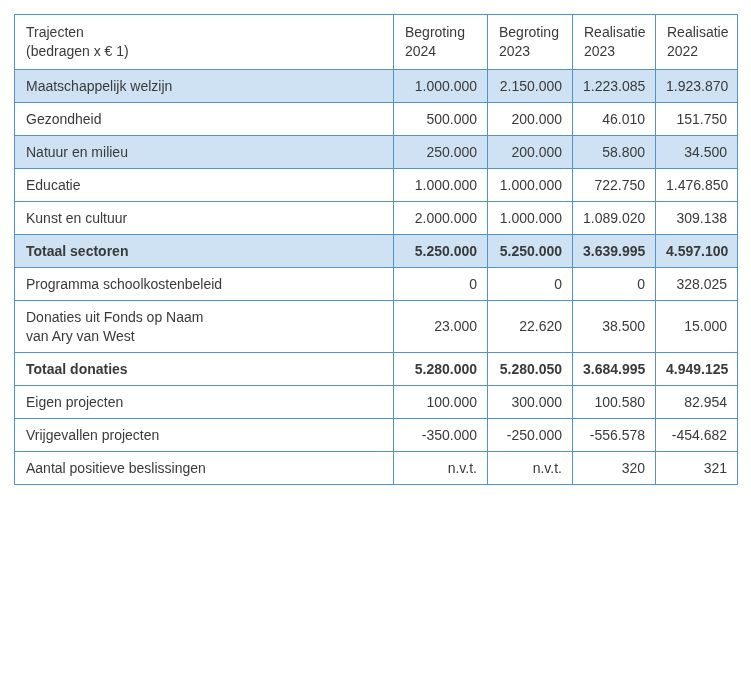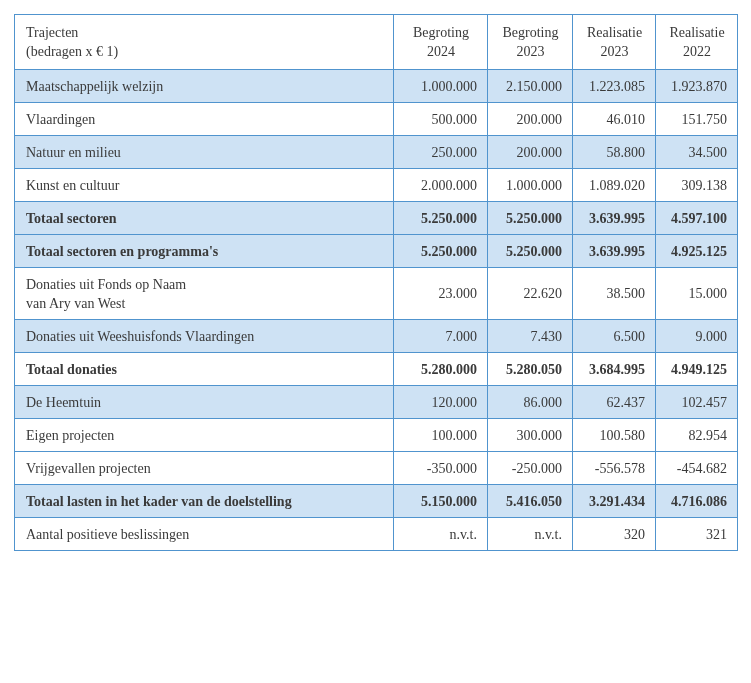--- a/index.html
+++ b/index.html
@@ -13,21 +13,20 @@
     margin: 0;
     padding: 0;
     background: var(--bg);
     font-family: "Liberation Sans", sans-serif;
   }
   .page {
     width: 751px;
     height: 683px;
     padding: 14px;
     background: var(--bg);
-    font-family: Liberation Serif, serif;
   }
   table.fin-table {
     border-collapse: collapse;
     table-layout: fixed;
     width: 723px;
     background: var(--bg);
   }
   col.c-label { width: 379px; }
   col.c-v0 { width: 94px; }
   col.c-v1 { width: 85px; }
@@ -42,21 +41,21 @@
     vertical-align: middle;
   }
   thead th {
     padding: 8px 10px 8px 11px;
     background: var(--bg);
   }
   th.label-head {
     text-align: left;
   }
   th.num-head {
-    text-align: center;
+    text-align: left;
     padding-right: 10px;
   }
   td.label {
     text-align: left;
     padding: 6.5px 10px 6.5px 11px;
     white-space: pre-line;
     margin-top: 38px;
   }
   td.num {
     text-align: right;
@@ -103,104 +102,90 @@
     </thead>
     <tbody>
         <tr class="shaded">
           <td class="label">Maatschappelijk welzijn</td>
           <td class="num">1.000.000</td>
           <td class="num">2.150.000</td>
           <td class="num">1.223.085</td>
           <td class="num">1.923.870</td>
         </tr>
         <tr>
-          <td class="label">Vlaardingen</td>
+          <td class="label">Gezondheid</td>
           <td class="num">500.000</td>
           <td class="num">200.000</td>
           <td class="num">46.010</td>
           <td class="num">151.750</td>
         </tr>
         <tr class="shaded">
           <td class="label">Natuur en milieu</td>
           <td class="num">250.000</td>
           <td class="num">200.000</td>
           <td class="num">58.800</td>
           <td class="num">34.500</td>
+        </tr>
+        <tr>
+          <td class="label">Educatie</td>
+          <td class="num">1.000.000</td>
+          <td class="num">1.000.000</td>
+          <td class="num">722.750</td>
+          <td class="num">1.476.850</td>
         </tr>
         <tr>
           <td class="label">Kunst en cultuur</td>
           <td class="num">2.000.000</td>
           <td class="num">1.000.000</td>
           <td class="num">1.089.020</td>
           <td class="num">309.138</td>
         </tr>
         <tr class="shaded bold">
           <td class="label">Totaal sectoren</td>
           <td class="num">5.250.000</td>
           <td class="num">5.250.000</td>
           <td class="num">3.639.995</td>
           <td class="num">4.597.100</td>
         </tr>
-        <tr class="shaded bold">
-          <td class="label">Totaal sectoren en programma's</td>
-          <td class="num">5.250.000</td>
-          <td class="num">5.250.000</td>
-          <td class="num">3.639.995</td>
-          <td class="num">4.925.125</td>
+        <tr>
+          <td class="label">Programma schoolkostenbeleid</td>
+          <td class="num">0</td>
+          <td class="num">0</td>
+          <td class="num">0</td>
+          <td class="num">328.025</td>
         </tr>
         <tr>
           <td class="label">Donaties uit Fonds op Naam
 van Ary van West</td>
           <td class="num">23.000</td>
           <td class="num">22.620</td>
           <td class="num">38.500</td>
           <td class="num">15.000</td>
         </tr>
-        <tr class="shaded">
-          <td class="label">Donaties uit Weeshuisfonds Vlaardingen</td>
-          <td class="num">7.000</td>
-          <td class="num">7.430</td>
-          <td class="num">6.500</td>
-          <td class="num">9.000</td>
-        </tr>
         <tr class="bold">
           <td class="label">Totaal donaties</td>
           <td class="num">5.280.000</td>
           <td class="num">5.280.050</td>
           <td class="num">3.684.995</td>
           <td class="num">4.949.125</td>
-        </tr>
-        <tr class="shaded">
-          <td class="label">De Heemtuin</td>
-          <td class="num">120.000</td>
-          <td class="num">86.000</td>
-          <td class="num">62.437</td>
-          <td class="num">102.457</td>
         </tr>
         <tr>
           <td class="label">Eigen projecten</td>
           <td class="num">100.000</td>
           <td class="num">300.000</td>
           <td class="num">100.580</td>
           <td class="num">82.954</td>
         </tr>
         <tr>
           <td class="label">Vrijgevallen projecten</td>
           <td class="num">-350.000</td>
           <td class="num">-250.000</td>
           <td class="num">-556.578</td>
           <td class="num">-454.682</td>
         </tr>
-        <tr class="shaded bold">
-          <td class="label">Totaal lasten in het kader van de doelstelling</td>
-          <td class="num">5.150.000</td>
-          <td class="num">5.416.050</td>
-          <td class="num">3.291.434</td>
-          <td class="num">4.716.086</td>
-        </tr>
         <tr>
           <td class="label">Aantal positieve beslissingen</td>
           <td class="num">n.v.t.</td>
           <td class="num">n.v.t.</td>
           <td class="num">320</td>
           <td class="num">321</td>
         </tr>
       </tbody>
   </table>
 </div>

